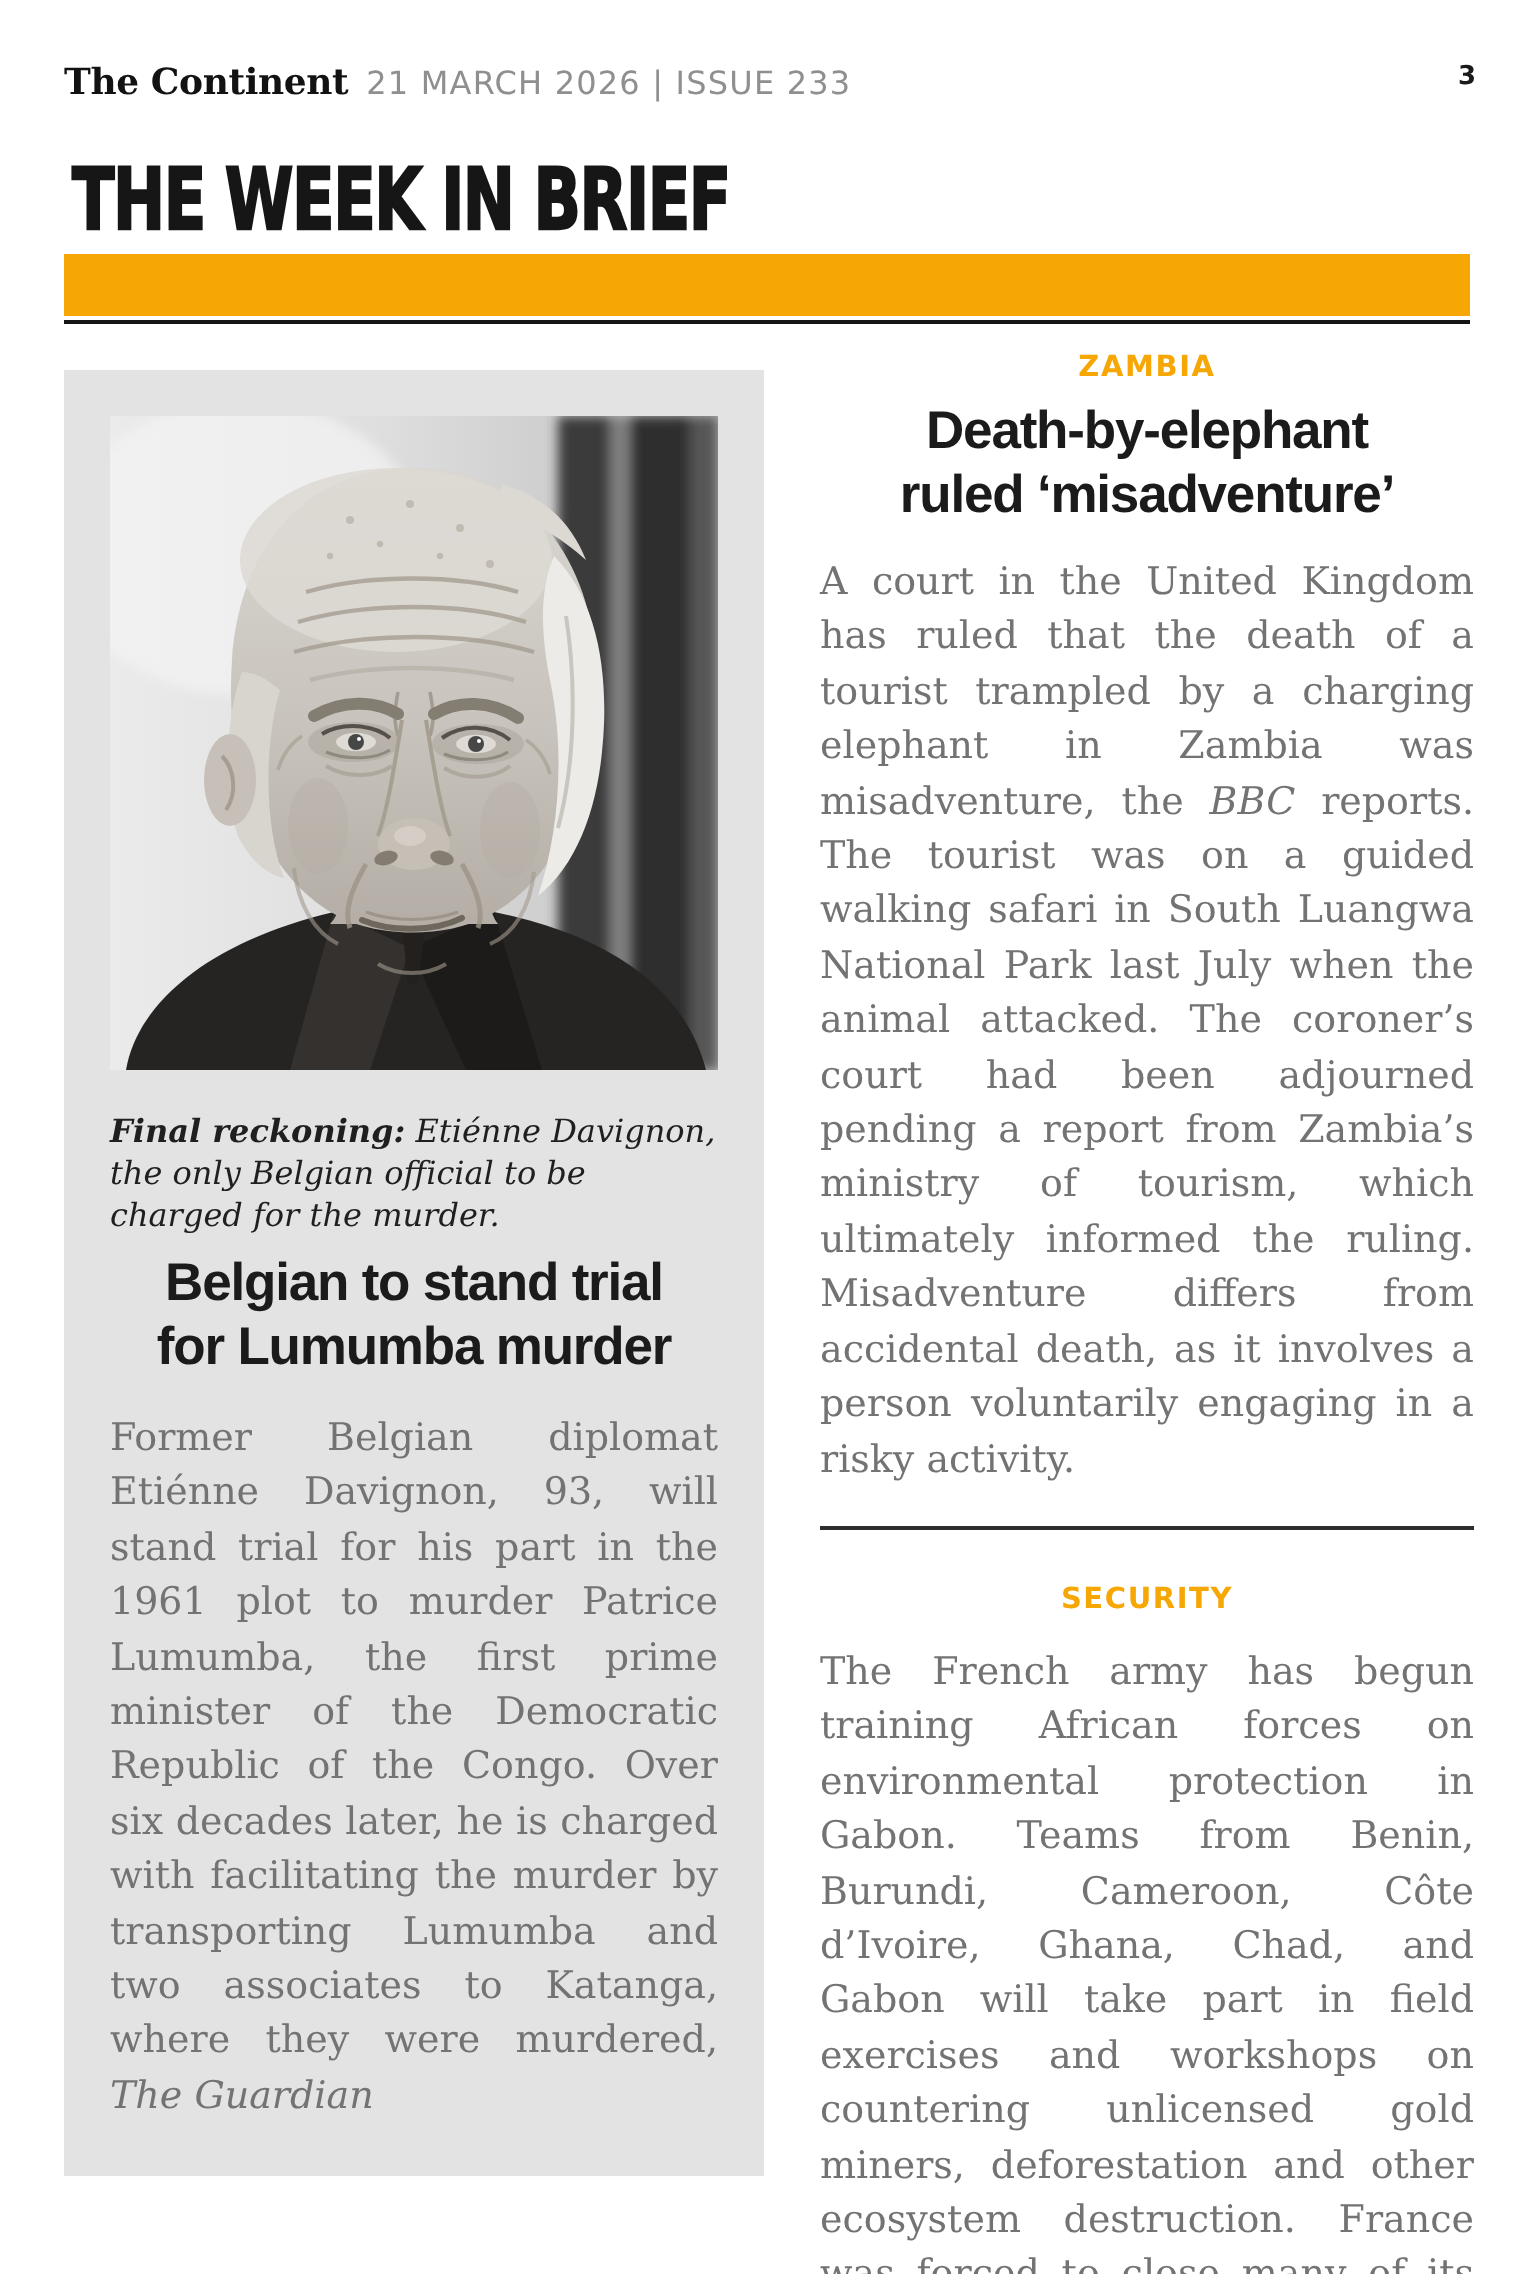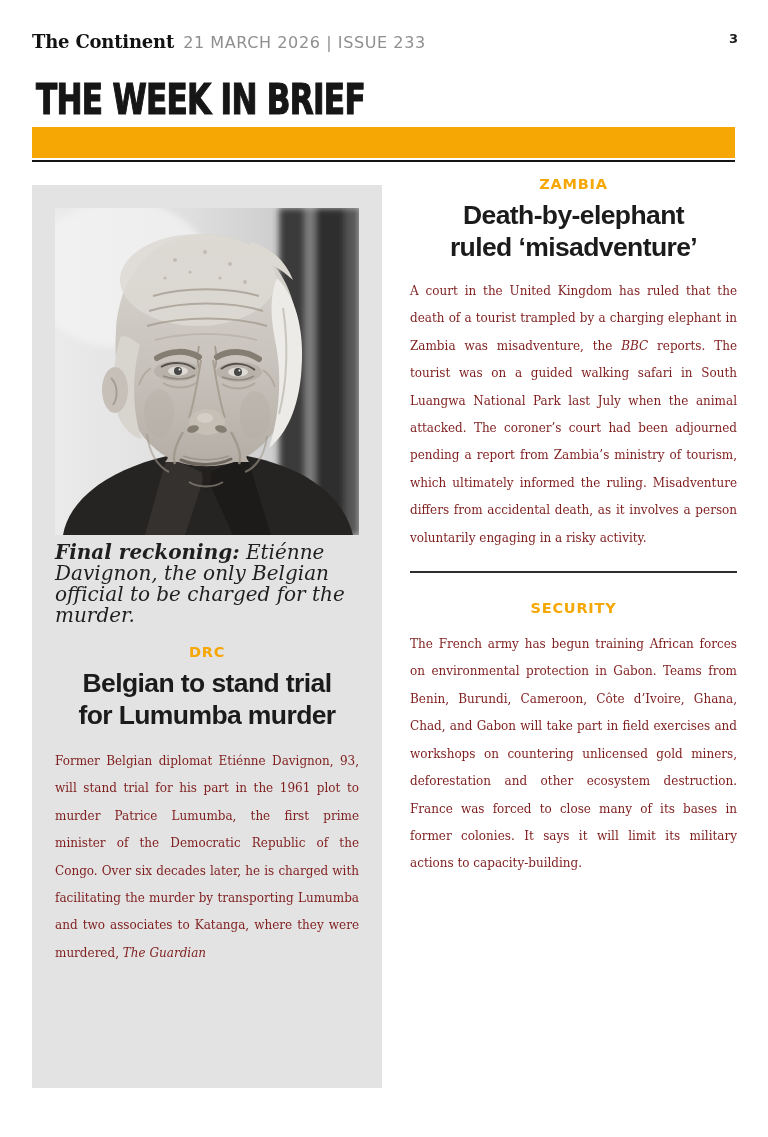--- a/index.html
+++ b/index.html
@@ -34,35 +34,35 @@
   .accent-bar{left:32px;top:127px;width:703px;height:31px;background:var(--accent);}
   .header-rule{left:32px;top:160px;width:703px;height:2px;background:#151515;}
 
   
   .left-panel{
     left:32px;top:185px;width:350px;height:903px;background:var(--panel);
     padding:23px;overflow:hidden;
   }
   .portrait{width:304px;height:327px;display:block;}
   .caption{
-    margin-top:7px;font-size:20px;line-height:21px;font-style:italic;color:#1f1f1f;
+    margin-top:20px;font-size:16px;line-height:21px;font-style:italic;color:#1f1f1f;
   }
   .caption b{font-weight:bold;}
   .kicker{
     font-family:"DejaVu Sans",sans-serif;font-weight:bold;font-size:14.5px;
     letter-spacing:0.8px;color:var(--accent);text-align:center;
   }
   .left-panel .kicker{margin-top:18px;}
   .story-headline{
     font-family:Liberation Sans, sans-serif;font-weight:bold;color:#1b1b1b;
     font-size:26.5px;line-height:32px;text-align:center;letter-spacing:-0.6px;
     white-space:pre-line;margin-top:7px;
   }
   .story-body{
-    font-size:12px;line-height:27.4px;text-align:justify;color:#7f1d1d;
+    font-size:19px;line-height:27.4px;text-align:justify;color:#737373;
     margin-top:17px;
   }
   .story-body em{font-style:italic;}
 
   
   .right-col{left:410px;top:176px;width:327px;}
   .right-col .story-body{margin-top:15px;}
   .divider{border:none;border-top:2px solid #2e2e2e;margin:19px 0 27px 0;}
 </style>
 </head>
@@ -180,21 +180,20 @@
     <path d="M128,248 C142,253 160,253 174,248" stroke="#8c8478" stroke-width="1.5" fill="none" opacity="0.6"></path>
     <path d="M134,274 C144,280 158,280 168,274" stroke="#a29a8e" stroke-width="2" fill="none" opacity="0.6"></path>
     <path d="M92,226 C94,244 102,258 114,264" stroke="#a29a8e" stroke-width="2" fill="none" opacity="0.6"></path>
     <path d="M212,228 C210,246 202,259 190,264" stroke="#a29a8e" stroke-width="2" fill="none" opacity="0.6"></path>
     <ellipse cx="104" cy="205" rx="15" ry="24" fill="#b4ada3" opacity="0.35"></ellipse>
     <ellipse cx="200" cy="207" rx="15" ry="24" fill="#b4ada3" opacity="0.35"></ellipse>
   </svg>
 
   <p class="caption"><b>Final reckoning:</b><span> Etiénne Davignon, the only Belgian official to be charged for the murder.</span></p>
 
-  <div class="kicker">DRC</div>
   <h2 class="story-headline">Belgian to stand trial
 for Lumumba murder</h2>
   <p class="story-body"><span>Former Belgian diplomat Etiénne Davignon, 93, will stand trial for his part in the 1961 plot to murder Patrice Lumumba, the first prime minister of the Democratic Republic of the Congo. Over six decades later, he is charged with facilitating the murder by transporting Lumumba and two associates to Katanga, where they were murdered, </span><em>The Guardian</em></p>
 </section>
 
 <section class="abs right-col">
 
   <div class="kicker">ZAMBIA</div>
   <h2 class="story-headline">Death-by-elephant
 ruled ‘misadventure’</h2>

